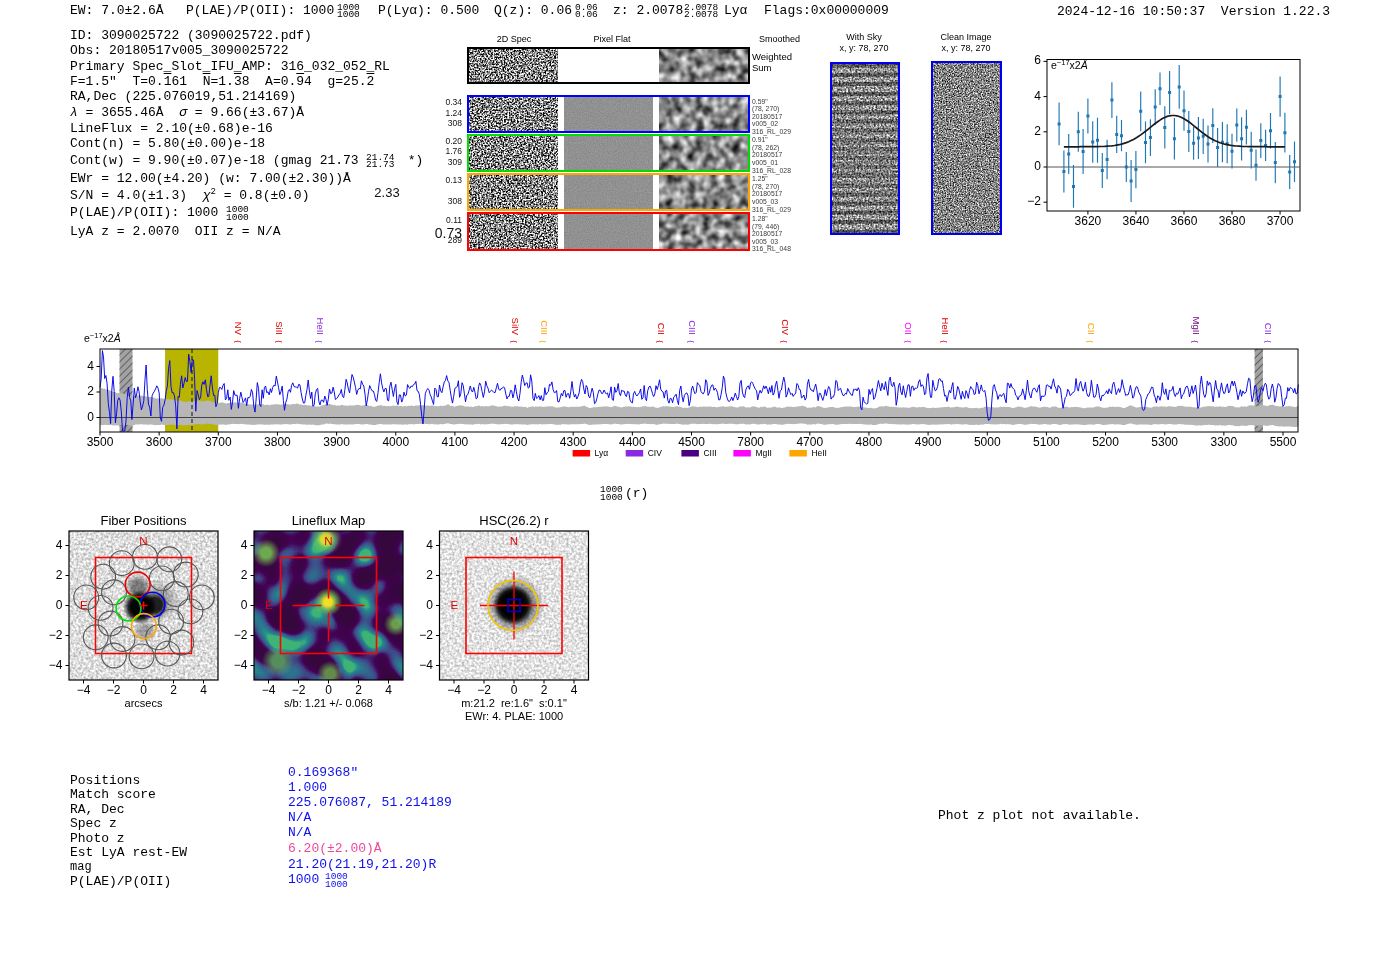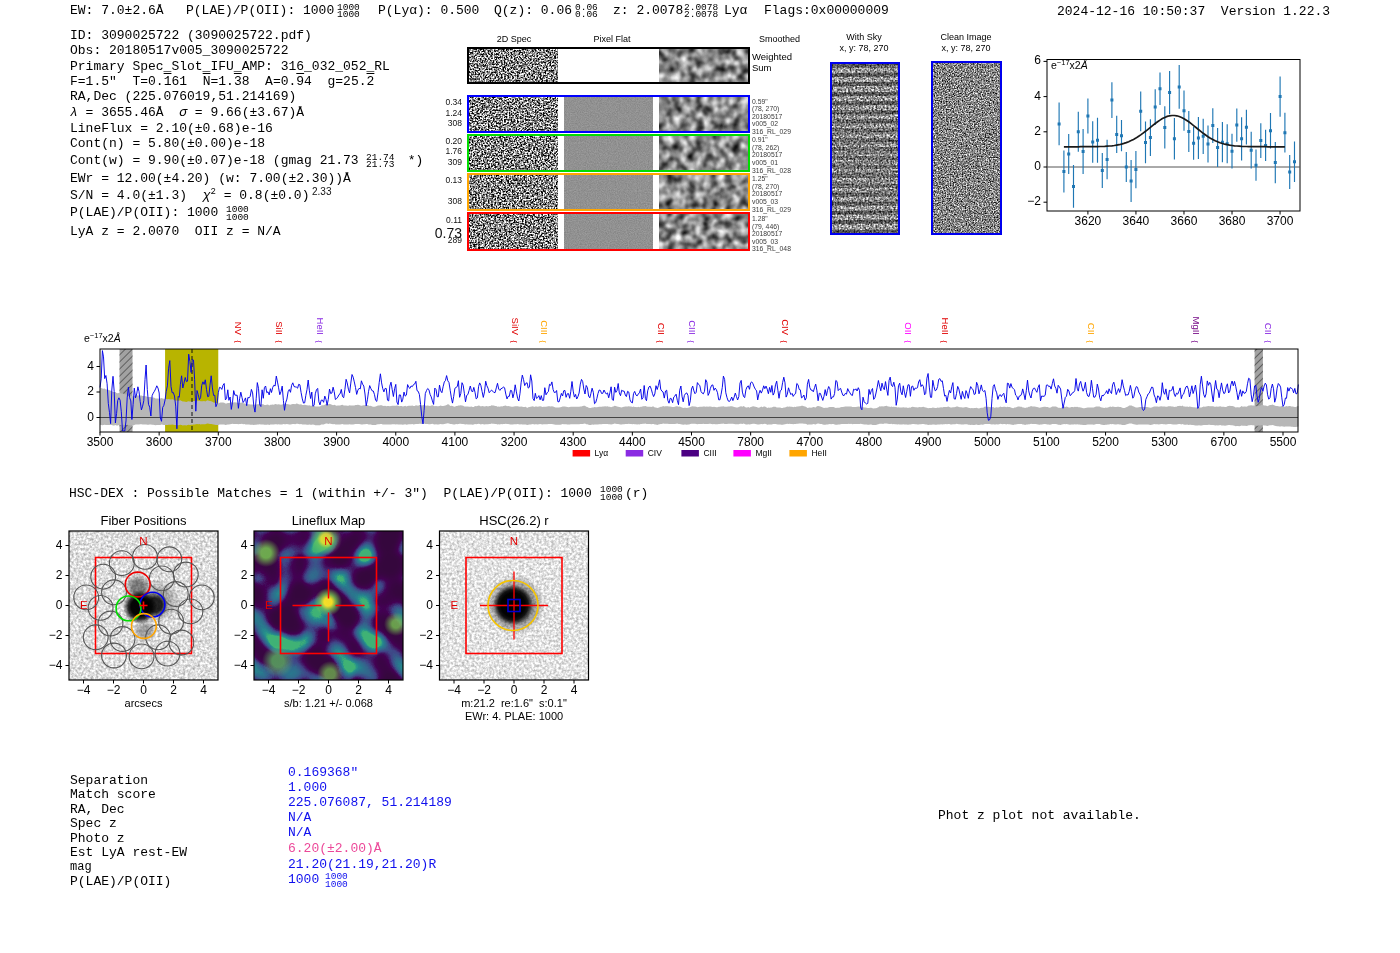--- a/index.html
+++ b/index.html
@@ -312,21 +312,21 @@
       <svg width="89" height="34.6">
         <rect width="89" height="34.6" filter="url(#ffl3)"></rect>
       </svg>
     </div>
 <div class="cell" style="left:658.5px;top:174.6px;width:89px;height:34.6px;">
       <svg width="89" height="34.6">
         <rect width="89" height="34.6" filter="url(#fsm3)"></rect>
       </svg>
     </div>
 <div class="s" style="left:312px;top:175.7px;width:150px;text-align:right;font-size:8.5px;color:#111;">0.13</div>
-<div class="s" style="left:312px;top:186.1px;width:150px;text-align:left;font-size:10px;color:#111;">2.33</div>
+<div class="s" style="left:312px;top:186.1px;width:150px;text-align:center;font-size:13px;color:#111;">2.33</div>
 <div class="s" style="left:312px;top:196.5px;width:150px;text-align:right;font-size:8.5px;color:#111;">308</div>
 <div class="s" style="left:752px;top:175.2px;font-size:6.8px;color:#3a3a3a;">1.25"</div>
 <div class="s" style="left:752px;top:182.8px;font-size:6.8px;color:#3a3a3a;">(78, 270)</div>
 <div class="s" style="left:752px;top:190.4px;font-size:6.8px;color:#3a3a3a;">20180517</div>
 <div class="s" style="left:752px;top:198.0px;font-size:6.8px;color:#3a3a3a;">v005_03</div>
 <div class="s" style="left:752px;top:205.6px;font-size:6.8px;color:#3a3a3a;">316_RL_029</div>
 <div class="bx" style="left:466.5px;top:212.4px;width:279.0px;height:35.0px;border:2px solid #ff0000;"></div>
 <div class="cell" style="left:468.5px;top:214.4px;width:89px;height:35.0px;">
       <svg width="89" height="35.0">
         <rect width="89" height="35.0" filter="url(#fsp4)"></rect>
@@ -381,41 +381,40 @@
 <div class="s" style="left:-56.0px;top:410.5px;width:150px;text-align:right;font-size:12px;color:#000;">0</div>
 <div class="s" style="left:-56.0px;top:385.0px;width:150px;text-align:right;font-size:12px;color:#000;">2</div>
 <div class="s" style="left:-56.0px;top:359.5px;width:150px;text-align:right;font-size:12px;color:#000;">4</div>
 <div class="s" style="left:0.0px;top:436.0px;width:200px;text-align:center;font-size:12px;color:#000;">3500</div>
 <div class="s" style="left:59.150000000000006px;top:436.0px;width:200px;text-align:center;font-size:12px;color:#000;">3600</div>
 <div class="s" style="left:118.30000000000001px;top:436.0px;width:200px;text-align:center;font-size:12px;color:#000;">3700</div>
 <div class="s" style="left:177.45000000000005px;top:436.0px;width:200px;text-align:center;font-size:12px;color:#000;">3800</div>
 <div class="s" style="left:236.60000000000002px;top:436.0px;width:200px;text-align:center;font-size:12px;color:#000;">3900</div>
 <div class="s" style="left:295.75px;top:436.0px;width:200px;text-align:center;font-size:12px;color:#000;">4000</div>
 <div class="s" style="left:354.90000000000003px;top:436.0px;width:200px;text-align:center;font-size:12px;color:#000;">4100</div>
-<div class="s" style="left:414.04999999999995px;top:436.0px;width:200px;text-align:center;font-size:12px;color:#000;">3200</div>
+<div class="s" style="left:414.04999999999995px;top:436.0px;width:200px;text-align:center;font-size:12px;color:#000;">4200</div>
 <div class="s" style="left:473.20000000000005px;top:436.0px;width:200px;text-align:center;font-size:12px;color:#000;">4300</div>
 <div class="s" style="left:532.35px;top:436.0px;width:200px;text-align:center;font-size:12px;color:#000;">4400</div>
 <div class="s" style="left:591.5px;top:436.0px;width:200px;text-align:center;font-size:12px;color:#000;">4500</div>
 <div class="s" style="left:650.65px;top:436.0px;width:200px;text-align:center;font-size:12px;color:#000;">7800</div>
 <div class="s" style="left:709.8000000000001px;top:436.0px;width:200px;text-align:center;font-size:12px;color:#000;">4700</div>
 <div class="s" style="left:768.95px;top:436.0px;width:200px;text-align:center;font-size:12px;color:#000;">4800</div>
 <div class="s" style="left:828.1px;top:436.0px;width:200px;text-align:center;font-size:12px;color:#000;">4900</div>
 <div class="s" style="left:887.25px;top:436.0px;width:200px;text-align:center;font-size:12px;color:#000;">5000</div>
 <div class="s" style="left:946.4000000000001px;top:436.0px;width:200px;text-align:center;font-size:12px;color:#000;">5100</div>
 <div class="s" style="left:1005.5500000000002px;top:436.0px;width:200px;text-align:center;font-size:12px;color:#000;">5200</div>
 <div class="s" style="left:1064.7px;top:436.0px;width:200px;text-align:center;font-size:12px;color:#000;">5300</div>
-<div class="s" style="left:1123.8500000000001px;top:436.0px;width:200px;text-align:center;font-size:12px;color:#000;">6700</div>
+<div class="s" style="left:1123.8500000000001px;top:436.0px;width:200px;text-align:center;font-size:12px;color:#000;">3300</div>
 <div class="s" style="left:1183.0px;top:436.0px;width:200px;text-align:center;font-size:12px;color:#000;">5500</div>
 <div class="s" style="left:84px;top:333px;font-size:10.5px;">e<sup style="font-size:7.5px;">−17</sup>x2<i>Å</i></div>
 <div class="s" style="left:594.6px;top:448.6px;font-size:8.5px;color:#000;">Lyα</div>
 <div class="s" style="left:647.7px;top:448.6px;font-size:8.5px;color:#000;">CIV</div>
 <div class="s" style="left:703.4px;top:448.6px;font-size:8.5px;color:#000;">CIII</div>
 <div class="s" style="left:755.4px;top:448.6px;font-size:8.5px;color:#000;">MgII</div>
 <div class="s" style="left:811.4px;top:448.6px;font-size:8.5px;color:#000;">HeII</div>
-<div class="m " style="left:69px;top:486.5px;font-size:13px;">HSC-DEX : Possible Matches = 1 (within +/- 3")  P(LAE)/P(OII): 1000</div>
 <div class="m" style="left:600px;top:486.4px;font-size:9.5px;line-height:7.6px;color:#000;">1000<br>1000</div>
 <div class="m " style="left:625px;top:486.5px;font-size:13px;">(r)</div>
 <div class="s" style="left:43.5px;top:513.5px;width:200px;text-align:center;font-size:13px;color:#000;">Fiber Positions</div>
 <div class="cell" style="left:69.0px;top:531.0px;width:149.0px;height:149.0px;">
       <svg width="149.0" height="149.0">
         <rect width="149.0" height="149.0" filter="url(#fbg1)"></rect>
       </svg>
     </div>
 <div class="s" style="left:-16.5px;top:683.5px;width:200px;text-align:center;font-size:12px;color:#000;">−4</div>
 <div class="s" style="left:-87.5px;top:658.5px;width:150px;text-align:right;font-size:12px;color:#000;">−4</div>
@@ -462,21 +461,21 @@
 <div class="s" style="left:414.0px;top:683.5px;width:200px;text-align:center;font-size:12px;color:#000;">0</div>
 <div class="s" style="left:283.0px;top:598.5px;width:150px;text-align:right;font-size:12px;color:#000;">0</div>
 <div class="s" style="left:444.0px;top:683.5px;width:200px;text-align:center;font-size:12px;color:#000;">2</div>
 <div class="s" style="left:283.0px;top:568.5px;width:150px;text-align:right;font-size:12px;color:#000;">2</div>
 <div class="s" style="left:474.0px;top:683.5px;width:200px;text-align:center;font-size:12px;color:#000;">4</div>
 <div class="s" style="left:283.0px;top:538.5px;width:150px;text-align:right;font-size:12px;color:#000;">4</div>
 <div class="s" style="left:414.0px;top:697.1px;width:200px;text-align:center;font-size:11px;color:#000;">m:21.2  re:1.6"  s:0.1"</div>
 <div class="s" style="left:414.0px;top:710.1px;width:200px;text-align:center;font-size:11px;color:#000;">EWr: 4. PLAE: 1000</div>
 <div class="s" style="left:414.0px;top:534.8px;width:200px;text-align:center;font-size:11.5px;color:#e00000;">N</div>
 <div class="s" style="left:450.5px;top:598.8px;font-size:11.5px;color:#e00000;">E</div>
-<div class="m " style="left:70px;top:774.3px;font-size:13px;">Separation</div>
+<div class="m " style="left:70px;top:774.3px;font-size:13px;">Positions</div>
 <div class="m " style="left:70px;top:788.2px;font-size:13px;">Match score</div>
 <div class="m " style="left:70px;top:802.5px;font-size:13px;">RA, Dec</div>
 <div class="m " style="left:70px;top:816.7px;font-size:13px;">Spec z</div>
 <div class="m " style="left:70px;top:831.5px;font-size:13px;">Photo z</div>
 <div class="m " style="left:70px;top:846.1px;font-size:13px;">Est LyA rest-EW</div>
 <div class="m " style="left:70px;top:860.6px;font-size:12px;">mag</div>
 <div class="m " style="left:70px;top:875.0px;font-size:13px;">P(LAE)/P(OII)</div>
 <div class="m " style="left:288px;top:765.7px;font-size:13px;color:#0f0fee;">0.169368"</div>
 <div class="m " style="left:288px;top:780.7px;font-size:13px;color:#0f0fee;">1.000</div>
 <div class="m " style="left:288px;top:795.7px;font-size:13px;color:#0f0fee;">225.076087, 51.214189</div>

